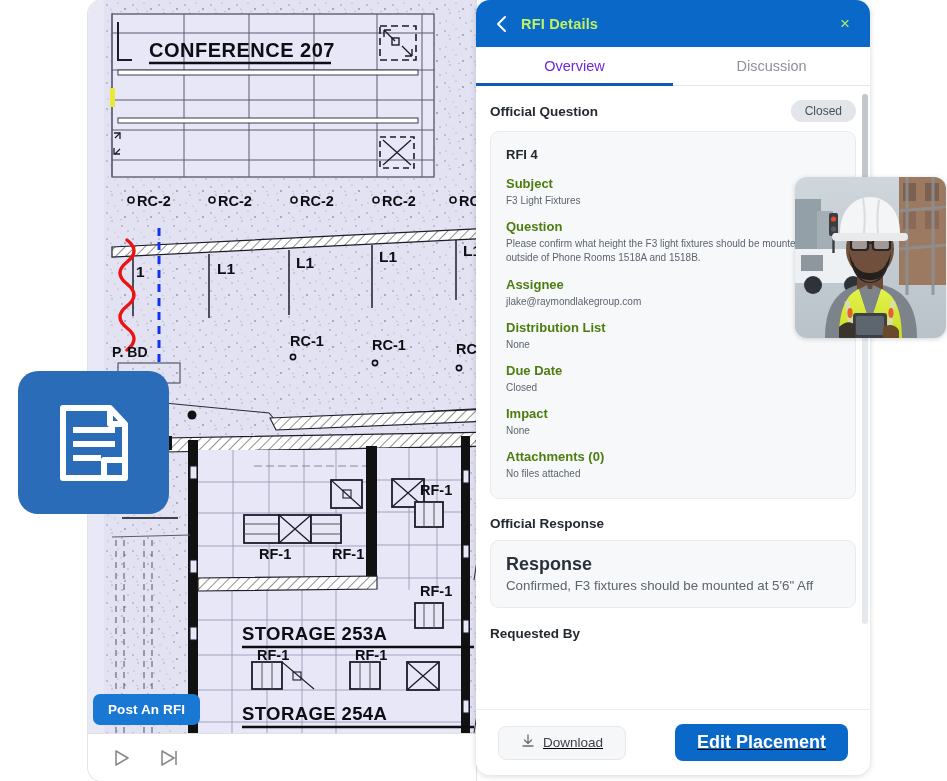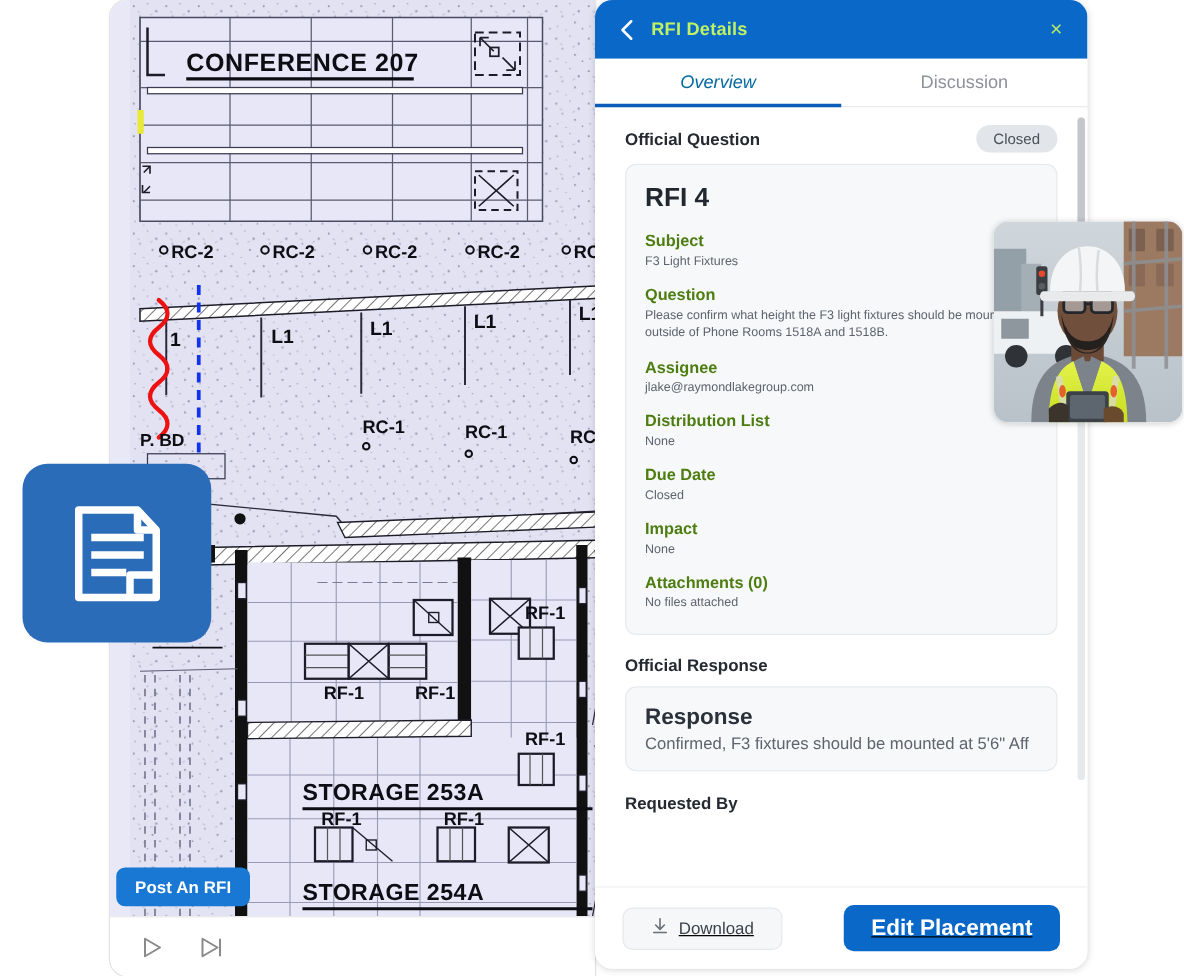--- a/index.html
+++ b/index.html
@@ -86,47 +86,47 @@
   }
 
   .tabs {
     display: flex; height: 39px; flex: 0 0 auto;
     border-bottom: 1px solid #e2e5ea; background: #fff;
   }
   .tab {
     flex: 1; display: flex; align-items: center; justify-content: center;
     font-size: 14.5px; color: #8d9299; cursor: pointer; position: relative;
   }
-  .tab.active { color: #0369a1; font-weight: 400; font-style: italic; }
+  .tab.active { color: #6d28d9; font-weight: 400; }
   .tab.active::after {
     content: ""; position: absolute; left: 0; right: 0; bottom: -1px;
     height: 3px; background: #0a5cb8;
   }
 
   .panel-body {
     flex: 1 1 auto; overflow: hidden; position: relative;
-    padding: 0 24px; background: #fff;
+    padding: 0 14px; background: #fff;
   }
   .scroll-area { position: relative; height: 100%; padding-top: 14px; }
 
   .section-head {
     font-size: 13.5px; font-weight: 700; color: #252a31;
     display: flex; align-items: center; margin-bottom: 9px;
   }
   .status-badge {
     margin-left: auto; background: #e2e5ea; color: #4b5058;
     font-size: 12px; font-weight: 400;
     padding: 4px 14px; border-radius: 13px;
   }
 
   .card {
     background: #f6f8fa; border: 1px solid #e7ebef; border-radius: 9px;
     padding: 15px 15px 16px 15px;
   }
-  .card-title { font-size: 21px; font-weight: 700; color: #222830; margin-bottom: 14px; }
+  .card-title { font-size: 13px; font-weight: 700; color: #222830; margin-bottom: 14px; }
   .field { margin-bottom: 11px; }
   .field:last-child { margin-bottom: 0; }
   .field-label { font-size: 13px; font-weight: 700; color: #4d7c0f; margin-bottom: 3px; }
   .field-value { font-size: 10px; color: #5d646d; line-height: 1.42; }
 
   .resp-head { margin-top: 17px; }
   .resp-card { padding: 13px 15px 14px 15px; }
   .resp-title { font-size: 18px; font-weight: 700; color: #2a313a; margin-bottom: 3px; }
   .resp-text { font-size: 13.3px; color: #5d646d; }
 

